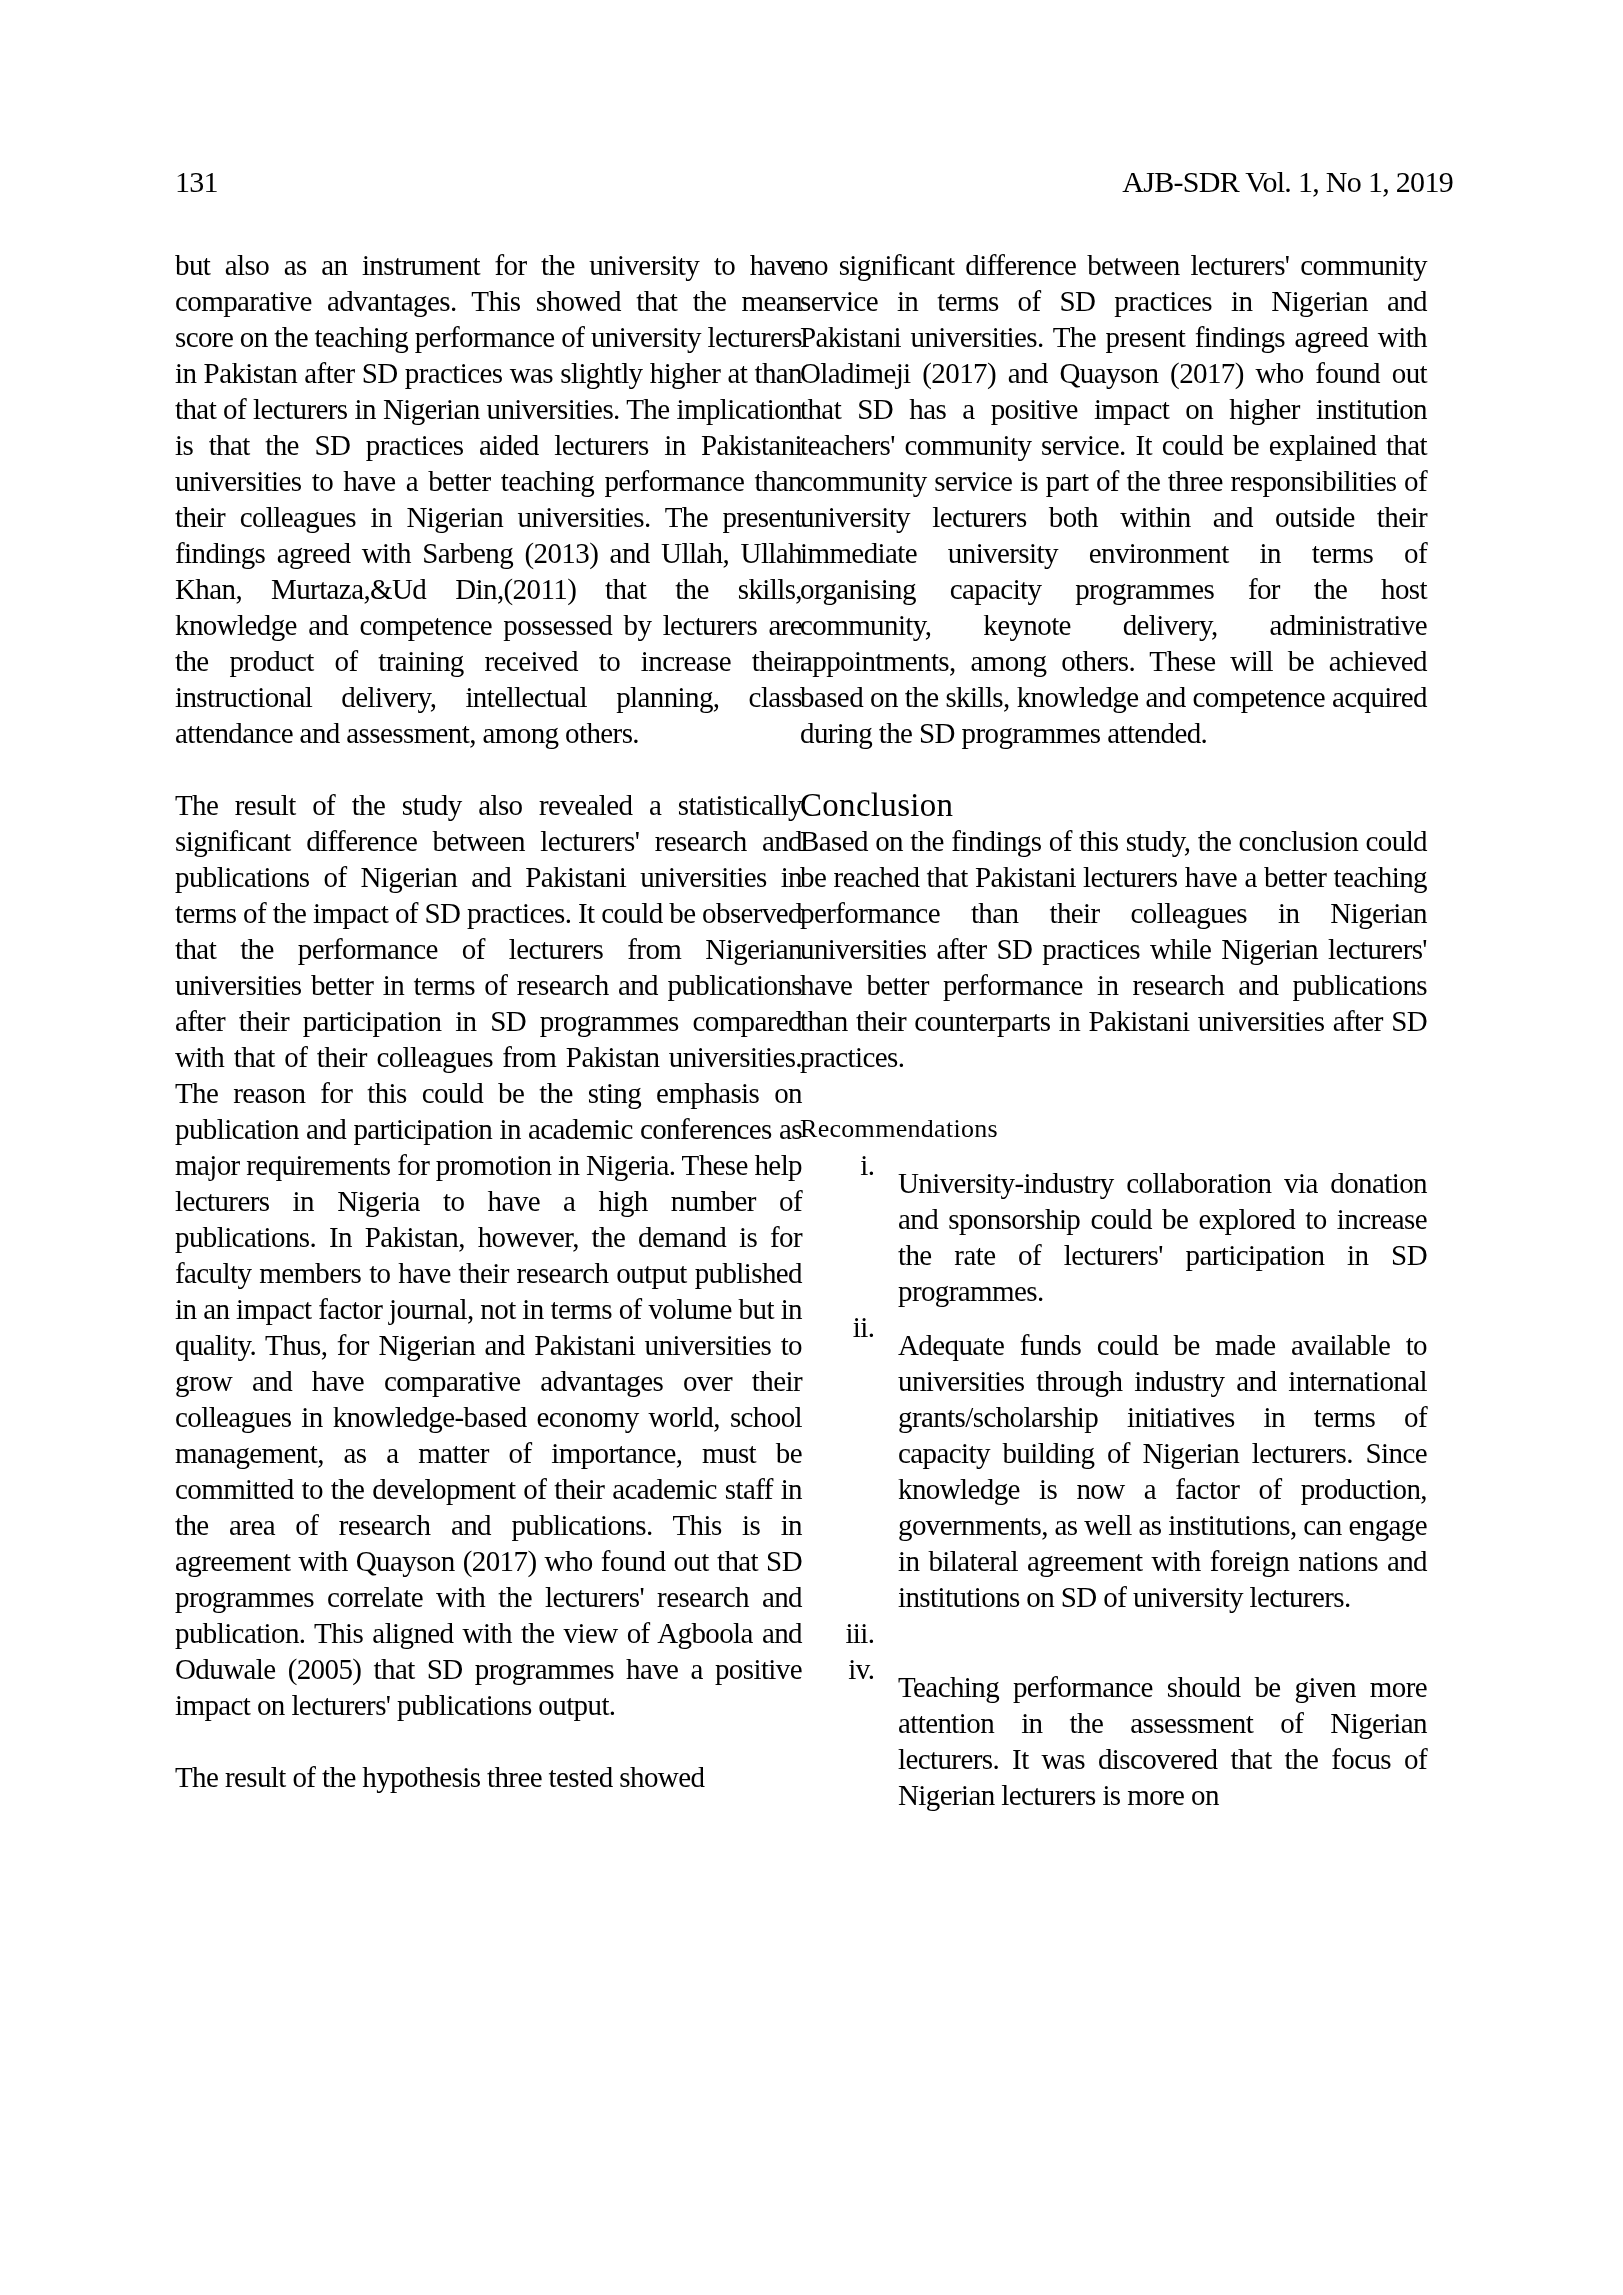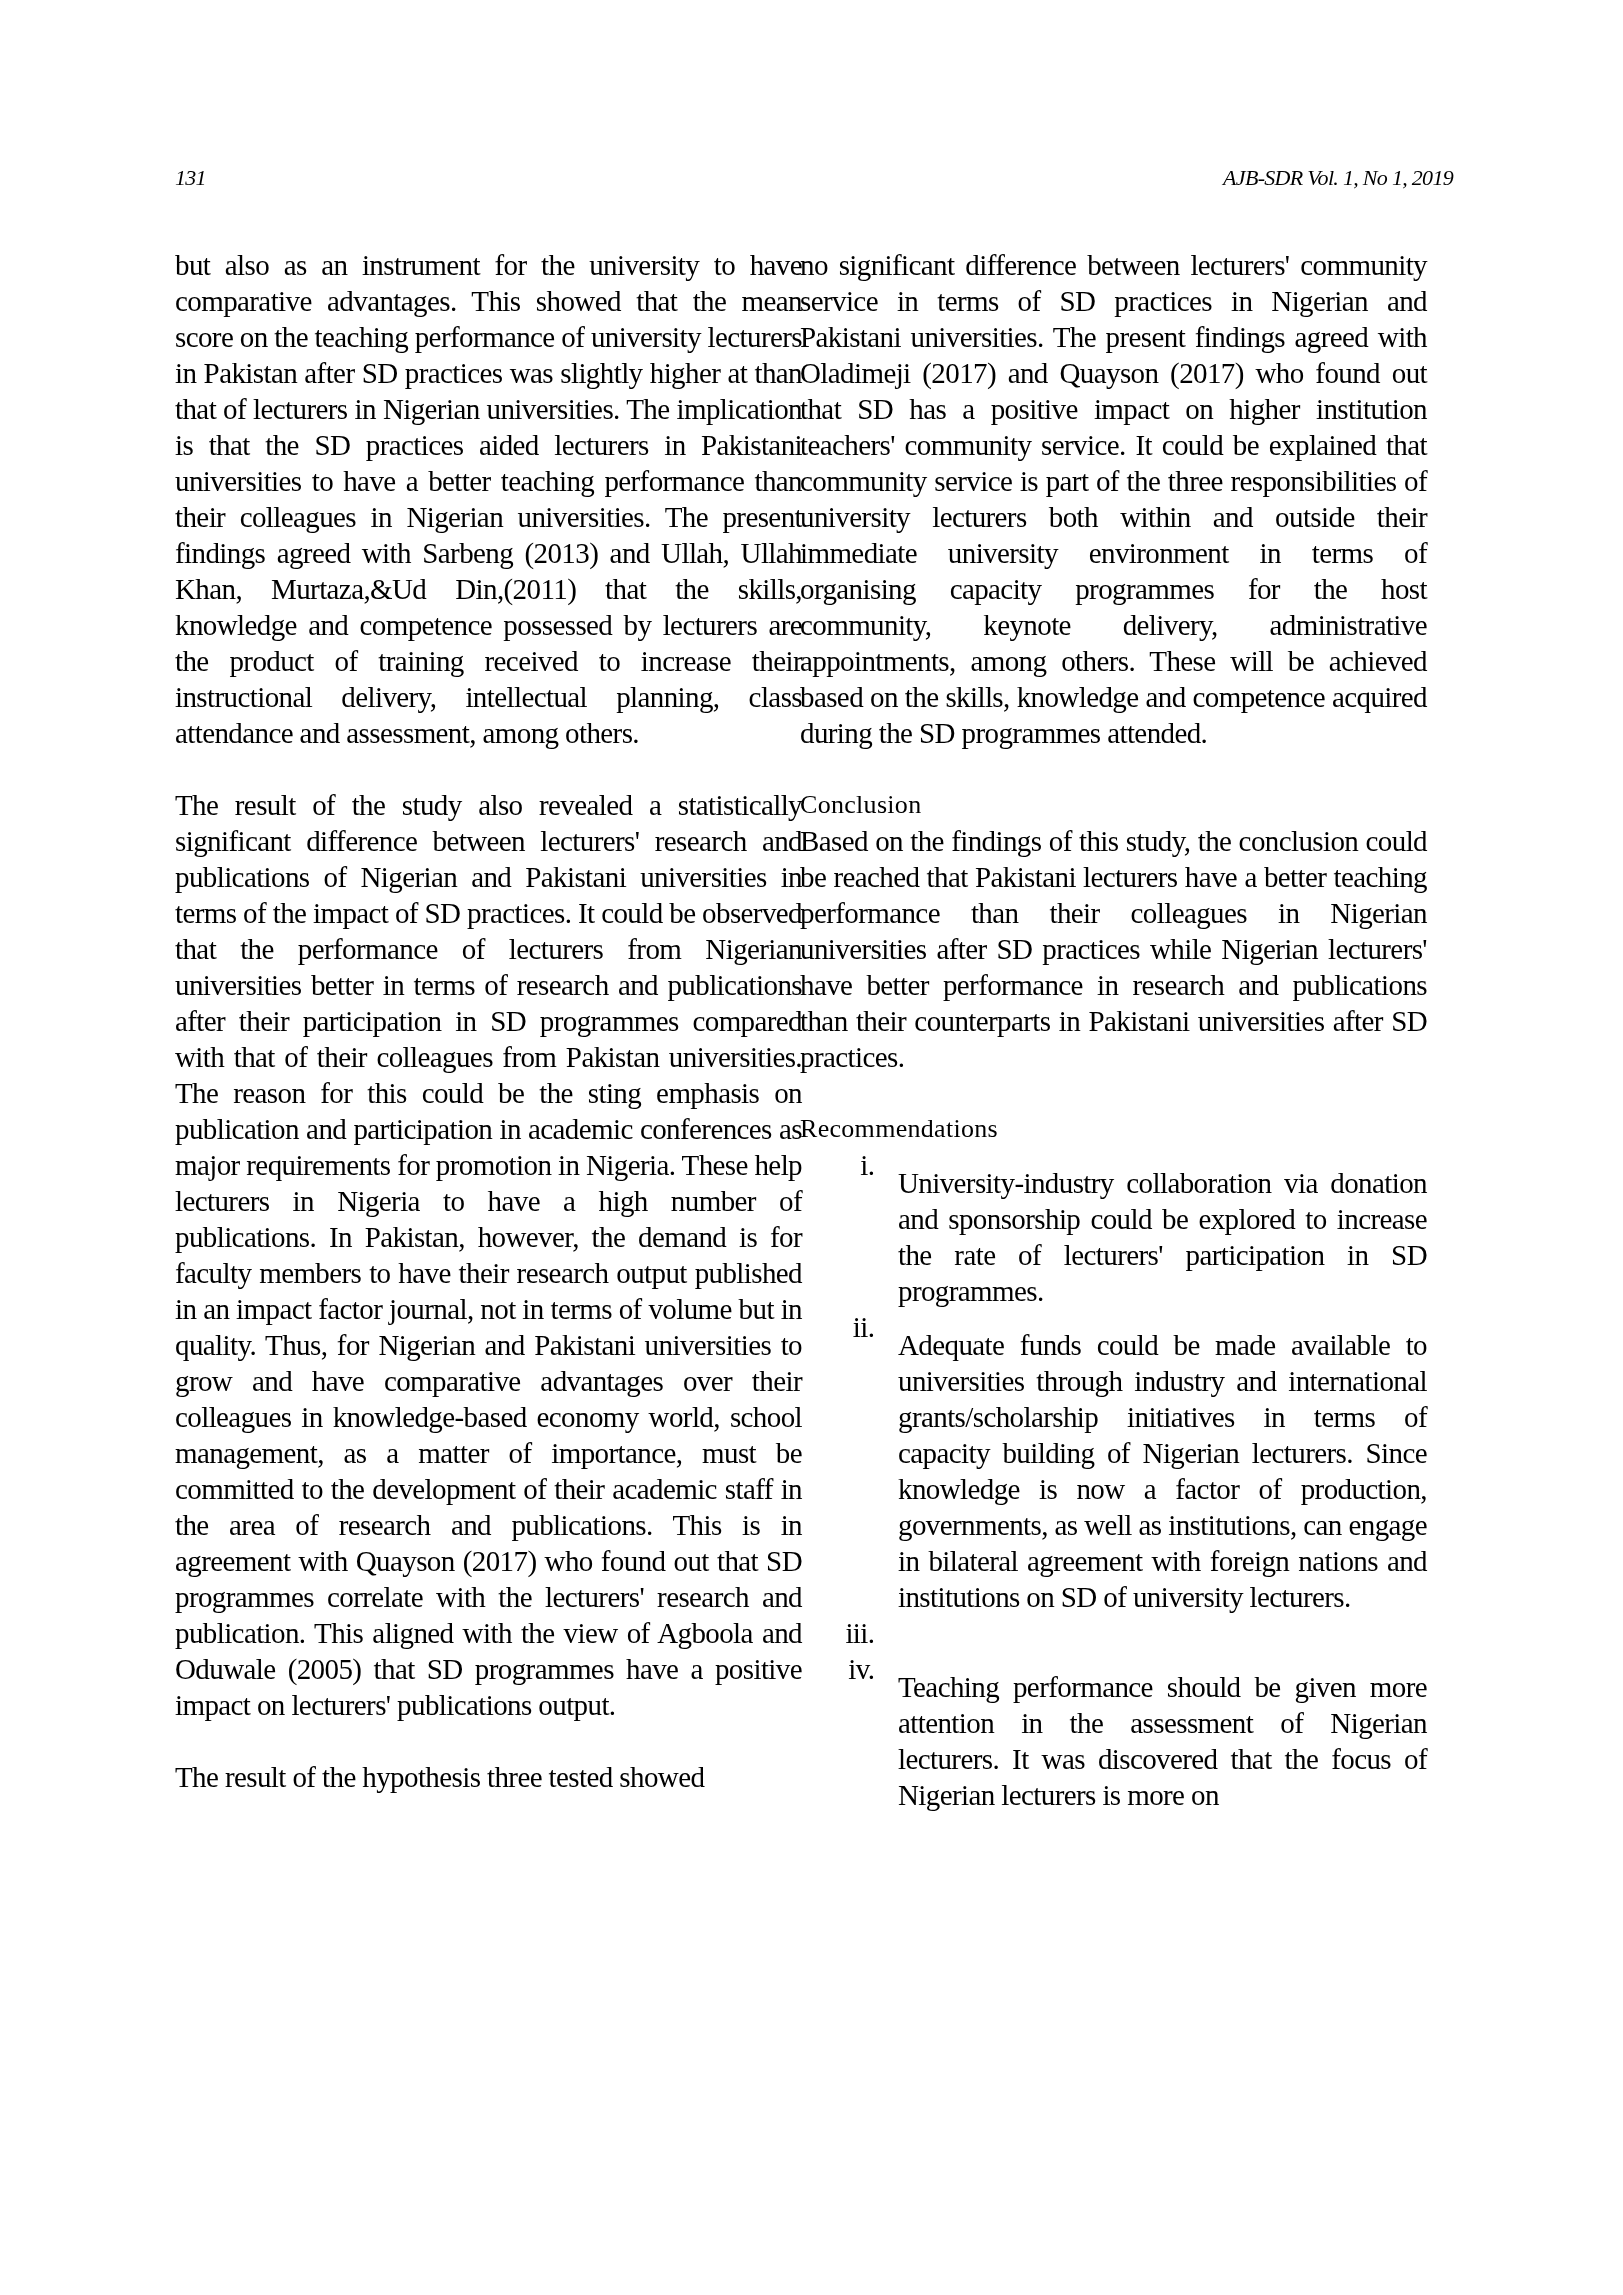--- a/index.html
+++ b/index.html
@@ -4,21 +4,21 @@
 <style>
   html, body { margin: 0; padding: 0; background: #ffffff; }
   body {
     width: 1623px; height: 2295px; position: relative; overflow: hidden;
     font-family: "Liberation Serif", "DejaVu Serif", serif;
     color: #000000;
   }
   .page-header {
     position: absolute; left: 175px; right: 170px; top: 165px; height: 39px;
     display: flex; justify-content: space-between; align-items: baseline;
-    font-size: 22px; letter-spacing: -0.7px; font-style: italic;
+    font-size: 30px; letter-spacing: -0.7px;
   }
   .col {
     position: absolute; top: 247px; width: 627px;
     font-size: 29px; line-height: 36px;
     text-align: justify; letter-spacing: -0.6px;
   }
   .col-left { left: 175px; }
   .col-right { left: 800px; width: 627px; }
   .para { margin: 0 0 36px 0; }
   .para.tight { margin-bottom: 0; }
@@ -39,21 +39,21 @@
 <div class="col col-left">
   <p class="para">but also as an instrument for the university to have comparative advantages. This showed that the mean score on the teaching performance of university lecturers in Pakistan after SD practices was slightly higher at than that of lecturers in Nigerian universities. The implication is that the SD practices aided lecturers in Pakistani universities to have a better teaching performance than their colleagues in Nigerian universities. The present findings agreed with Sarbeng (2013) and Ullah, Ullah Khan, Murtaza,&amp;Ud Din,(2011) that the skills, knowledge and competence possessed by lecturers are the product of training received to increase their instructional delivery, intellectual planning, class attendance and assessment, among others.</p>
   <p class="para">The result of the study also revealed a statistically significant difference between lecturers' research and publications of Nigerian and Pakistani universities in terms of the impact of SD practices. It could be observed that the performance of lecturers from Nigerian universities better in terms of research and publications after their participation in SD programmes compared with that of their colleagues from Pakistan universities. The reason for this could be the sting emphasis on publication and participation in academic conferences as major requirements for promotion in Nigeria. These help lecturers in Nigeria to have a high number of publications. In Pakistan, however, the demand is for faculty members to have their research output published in an impact factor journal, not in terms of volume but in quality. Thus, for Nigerian and Pakistani universities to grow and have comparative advantages over their colleagues in knowledge-based economy world, school management, as a matter of importance, must be committed to the development of their academic staff in the area of research and publications. This is in agreement with Quayson (2017) who found out that SD programmes correlate with the lecturers' research and publication. This aligned with the view of Agboola and Oduwale (2005) that SD programmes have a positive impact on lecturers' publications output.</p>
   <p class="para tight">The result of the hypothesis three tested showed</p>
 </div>
 
 <div class="col col-right">
   <p class="para">no significant difference between lecturers' community service in terms of SD practices in Nigerian and Pakistani universities. The present findings agreed with Oladimeji (2017) and Quayson (2017) who found out that SD has a positive impact on higher institution teachers' community service. It could be explained that community service is part of the three responsibilities of university lecturers both within and outside their immediate university environment in terms of organising capacity programmes for the host community, keynote delivery, administrative appointments, among others. These will be achieved based on the skills, knowledge and competence acquired during the SD programmes attended.</p>
 
   <section>
-    <h2 class="heading" style="font-size:26px;font-weight:normal;">Conclusion</h2>
+    <h2 class="heading" style="font-size:33px;font-weight:normal;">Conclusion</h2>
     <p class="para">Based on the findings of this study, the conclusion could be reached that Pakistani lecturers have a better teaching performance than their colleagues in Nigerian universities after SD practices while Nigerian lecturers' have better performance in research and publications than their counterparts in Pakistani universities after SD practices.</p>
   </section>
 
   <section>
     <h2 class="heading" style="font-size:26px;font-weight:normal;">Recommendations</h2>
     <ol class="rec-list">
       <li class="rec-item">
         <span class="rec-num">i.</span>
         <span class="rec-text">University-industry collaboration via donation and sponsorship could be explored to increase the rate of lecturers' participation in SD programmes.</span>
       </li>

